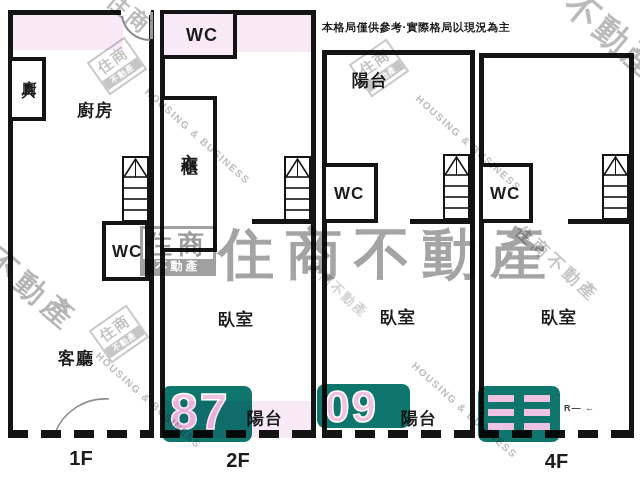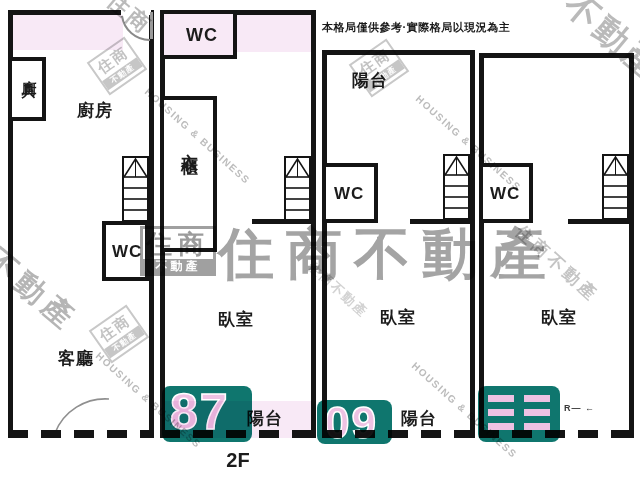--- a/index.html
+++ b/index.html
@@ -142,27 +142,29 @@
     <div class="wallseg" style="left:84px;top:161px;width:61px;height:5px;"></div>
     <div class="lbl" style="left:57px;top:248px;">臥室</div>
     <div class="tinytxt" style="left:80px;top:345px;">R— ←</div>
   </div>
 
   <div class="dashwall" style="left:8px;top:430px;width:146px;"></div>
   <div class="dashwall" style="left:160px;top:430px;width:156px;"></div>
   <div class="dashwall" style="left:322px;top:430px;width:153px;"></div>
   <div class="dashwall" style="left:479px;top:430px;width:155px;"></div>
 
+  <div class="floorlbl" style="left:8px;top:447px;width:146px;">1F</div>
   <div class="floorlbl" style="left:160px;top:449px;width:156px;">2F</div>
   <div class="floorlbl" style="left:322px;top:474px;width:153px;">3F</div>
+  <div class="floorlbl" style="left:479px;top:450px;width:155px;">4F</div>
 
   <div class="wm wm-pink" style="left:162px;top:386px;width:90px;height:56px;">
     <div class="digits">87</div>
   </div>
-  <div class="wm wm-pink" style="left:317px;top:400px;width:75px;height:44px;">
+  <div class="wm wm-pink" style="left:317px;top:384px;width:93px;height:44px;">
     <div class="digits" style="font-size:44px;">09</div>
   </div>
   <div class="wm wm-pink" style="left:478px;top:386px;width:82px;height:56px;">
     <div class="bars" style="left:10px;"></div>
     <div class="bars" style="left:46px;"></div>
   </div>
 
   <div class="wm wm-gray wm-logo" style="left:140px;top:226px;width:76px;height:50px;">
     <div class="t">住商</div>
     <div class="b">不動產</div>

